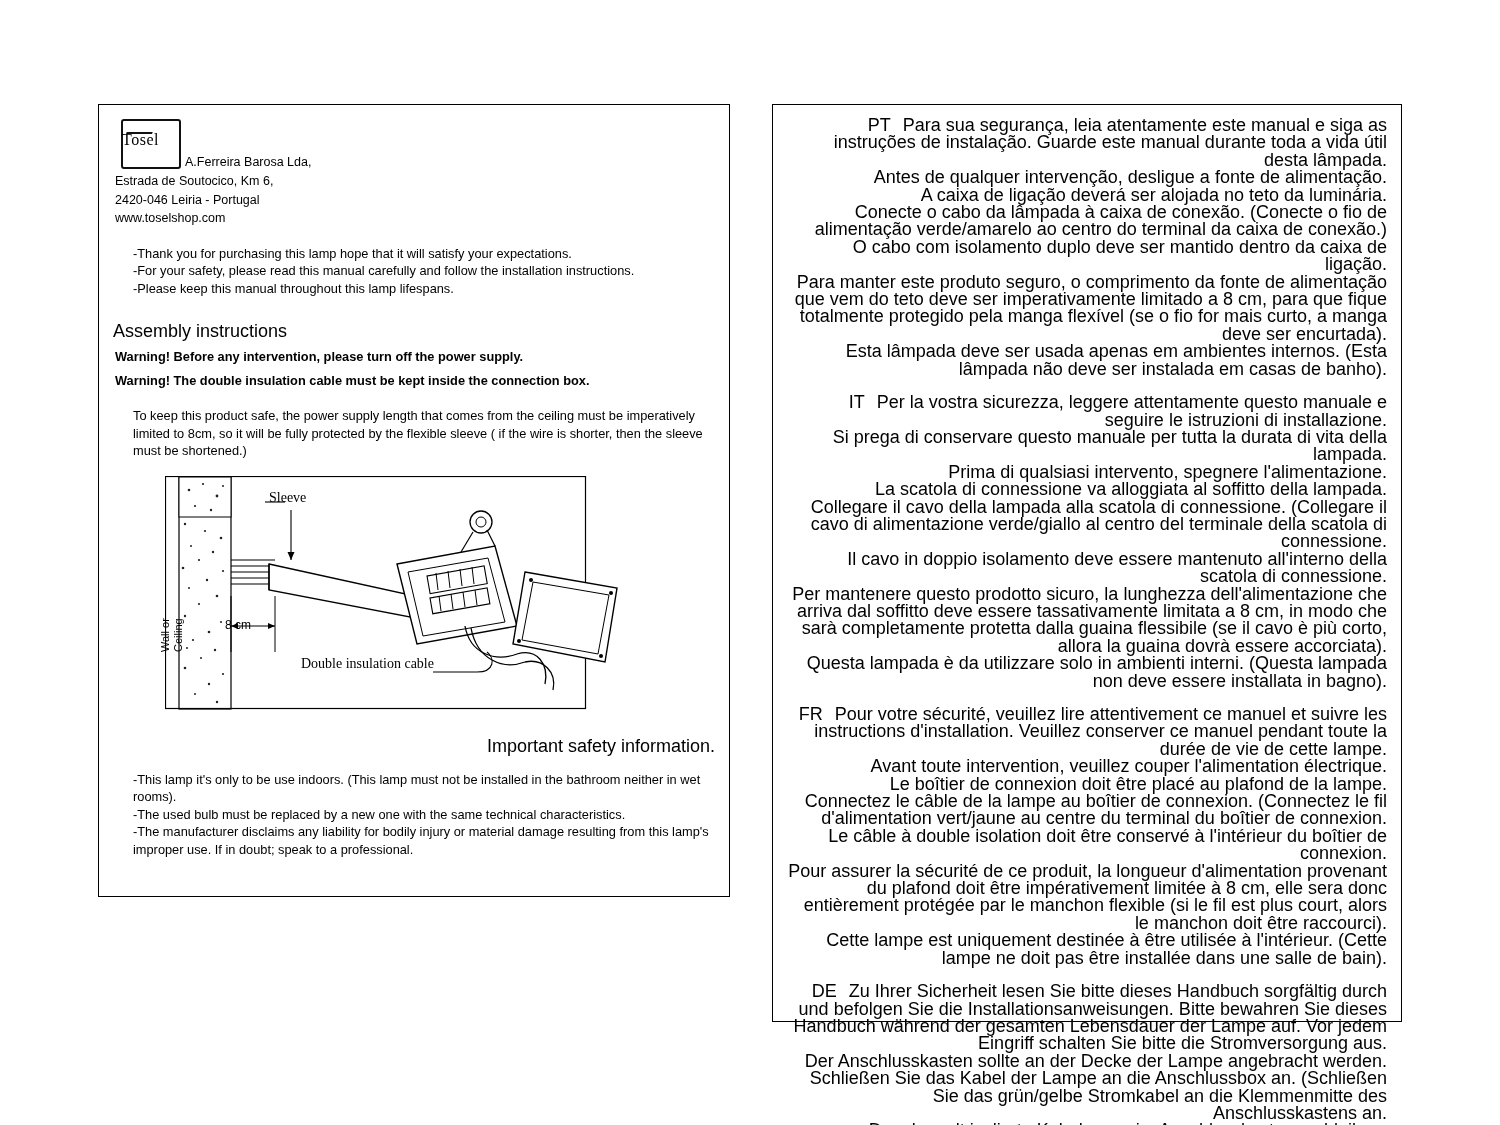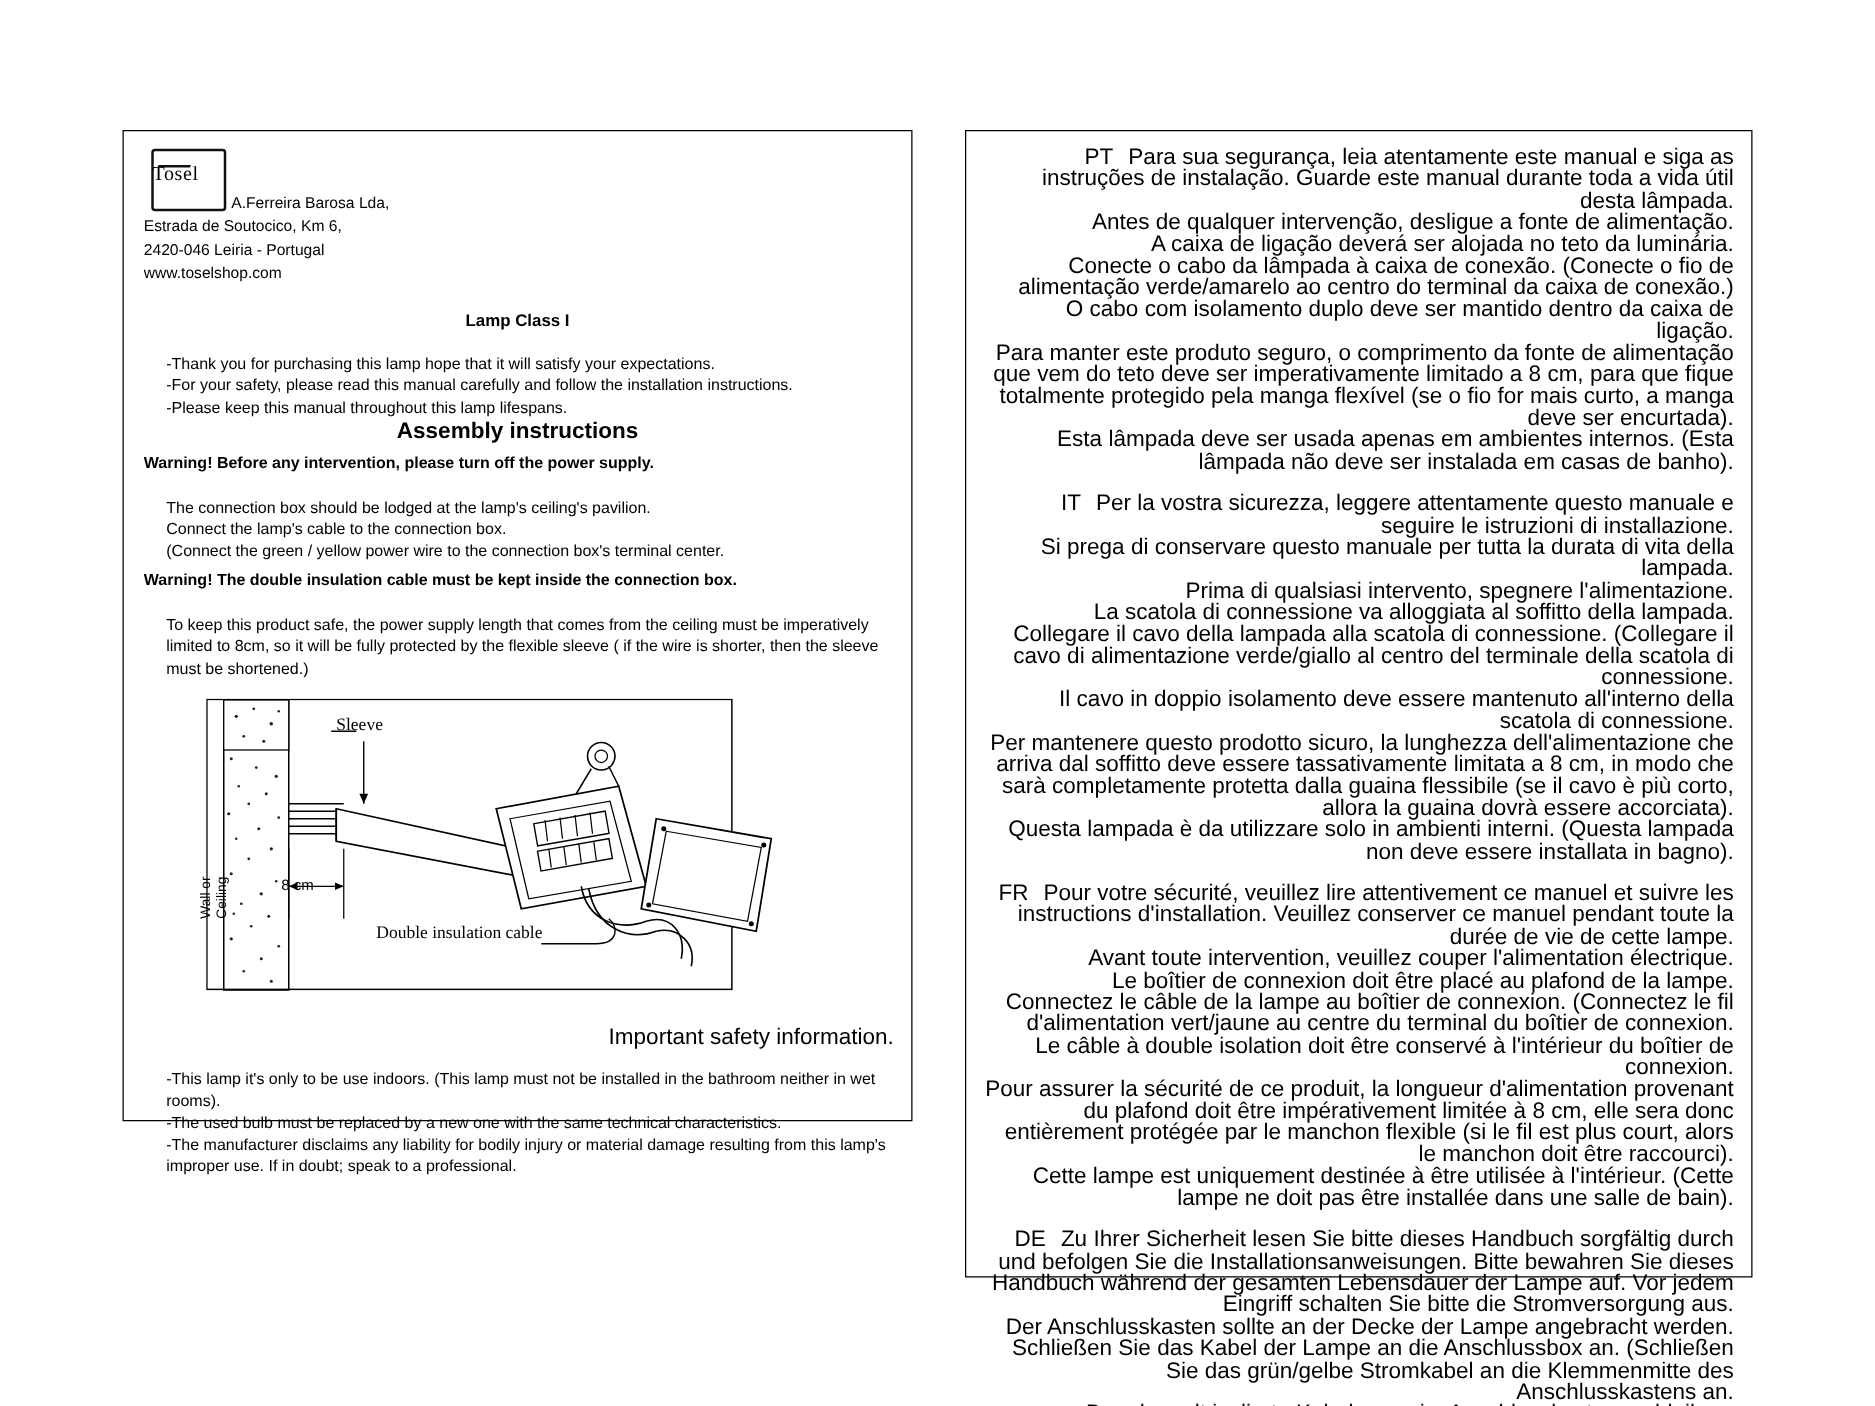--- a/index.html
+++ b/index.html
@@ -101,23 +101,22 @@
     margin-top: 22px;
   }
   .para {
     font-size: 12.8px;
     line-height: 17.5px;
     margin-top: 18px;
     margin-left: 20px;
   }
   .para.tight { margin-top: 14px; }
   .section-title {
-    text-align: center;
     font-size: 18px;
-    font-weight: bold;
+    margin-top: 24px;
   }
   .bold-line {
     font-size: 12.8px;
     font-weight: bold;
     line-height: 17.5px;
     margin-top: 6px;
     margin-left: 2px;
   }
   .safety-title {
     text-align: right;
@@ -173,33 +172,29 @@
     <div class="logo-wrap">
       <div class="logo-box"></div>
       <div class="logo-text">Tosel</div>
       <div class="company">A.Ferreira Barosa Lda,</div>
     </div>
 
     <div class="addr">Estrada de Soutocico, Km 6,</div>
     <div class="addr">2420-046 Leiria - Portugal</div>
     <div class="addr">www.toselshop.com</div>
 
-    <div class="title-sub">Lamp Class I</div>
 
     <div class="para" style="white-space:pre-line">-Thank you for purchasing this lamp hope that it will satisfy your expectations.
 -For your safety, please read this manual carefully and follow the installation instructions.
 -Please keep this manual throughout this lamp lifespans.</div>
 
     <div class="section-title">Assembly instructions</div>
 
     <div class="bold-line">Warning! Before any intervention, please turn off the power supply.</div>
 
-    <div class="para" style="white-space:pre-line">The connection box should be lodged at the lamp's ceiling's pavilion.
-Connect the lamp's cable to the connection box.
-(Connect the green / yellow power wire to the connection box's terminal center.</div>
 
     <div class="bold-line">Warning! The double insulation cable must be kept inside the connection box.</div>
 
     <div class="para">To keep this product safe, the power supply length that comes from the ceiling must be imperatively limited to 8cm, so it will be fully protected by the flexible sleeve ( if the wire is shorter, then the sleeve must be shortened.)</div>
 
     <div class="diagram">
       <svg width="470" height="240" viewBox="0 0 470 240">
 
         <rect x="0.5" y="0.5" width="420" height="232" fill="none" stroke="#000" stroke-width="1.2"></rect>
 

